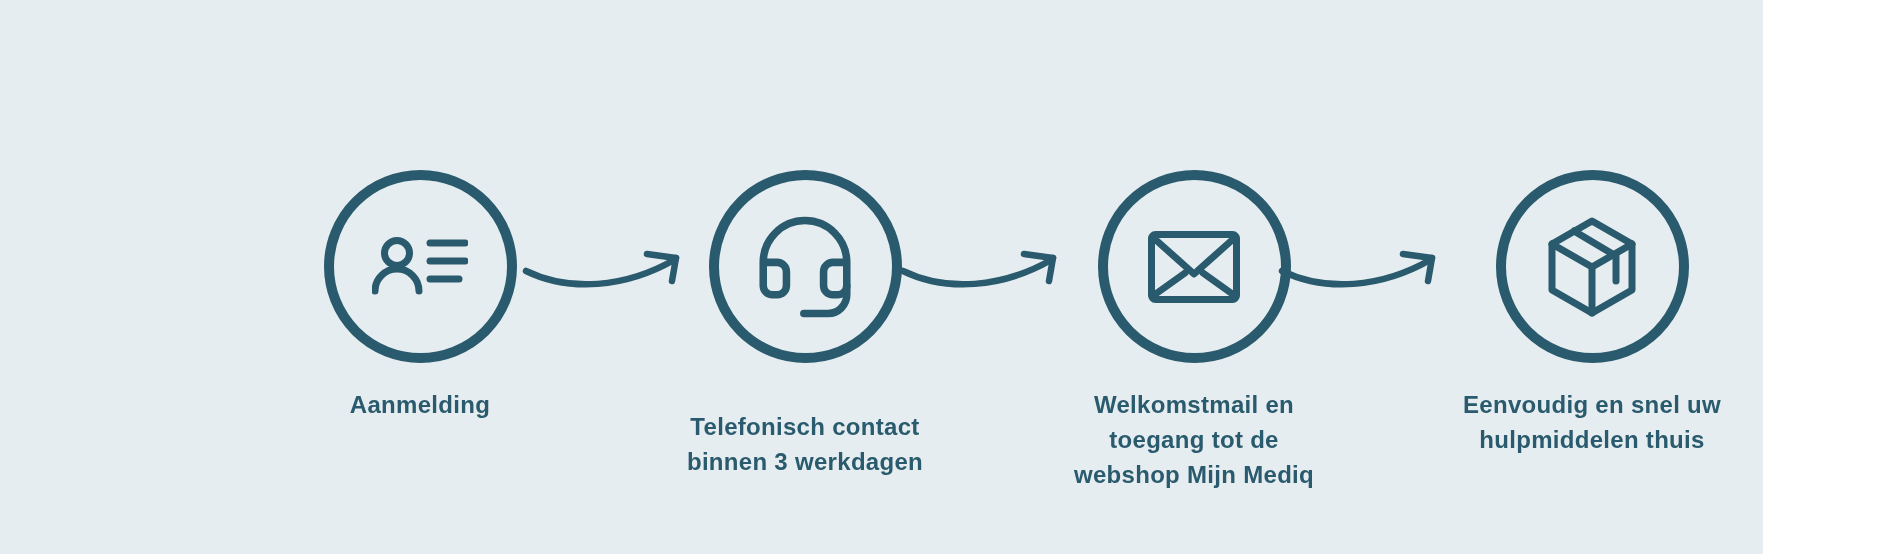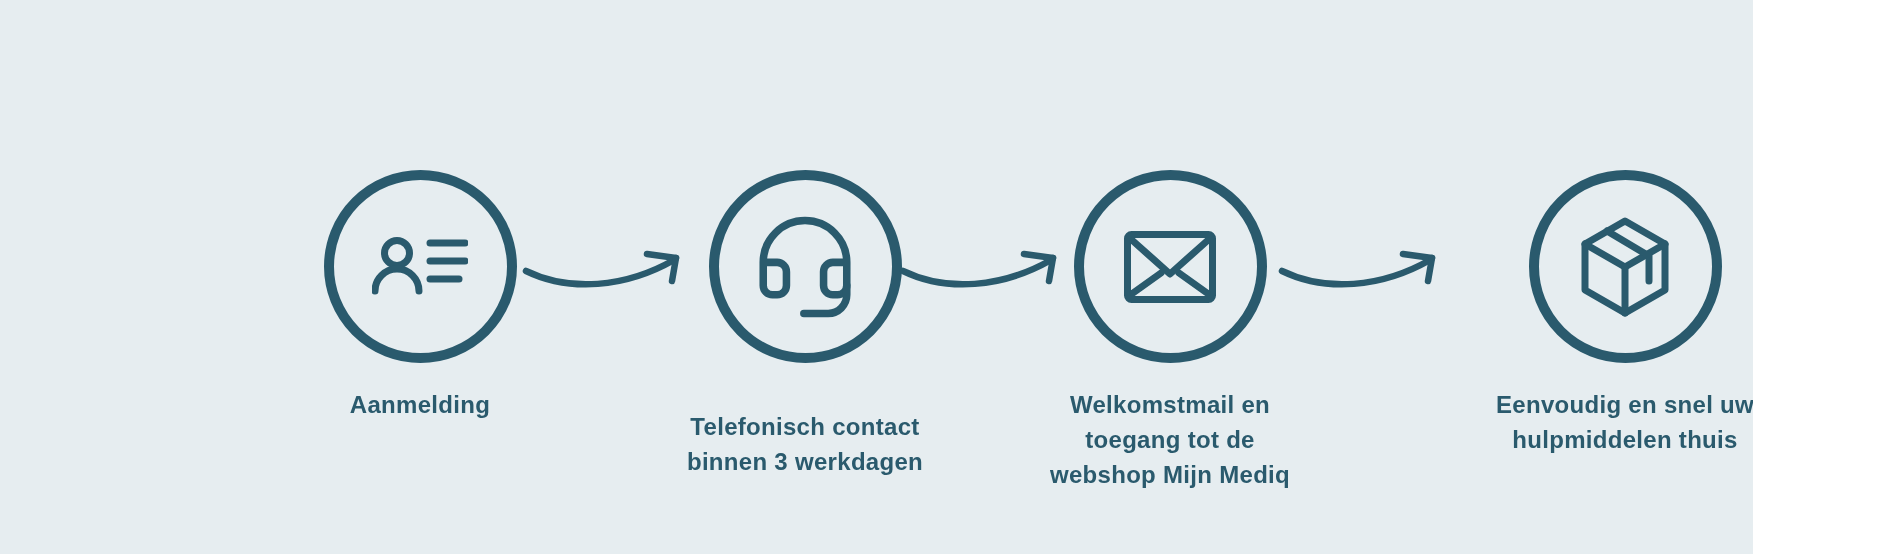--- a/index.html
+++ b/index.html
@@ -7,20 +7,21 @@
     --bg:#e6edf0;
   }
   html,body{margin:0;padding:0;}
   .canvas{
     position:relative;
     width:1753px;
     height:554px;
     background:var(--bg);
     overflow:hidden;
     font-family:"Liberation Sans","DejaVu Sans",sans-serif;
+    padding-left:10px;
   }
   .step{
     position:absolute;
     top:170px;
     width:300px;
     display:flex;
     flex-direction:column;
     align-items:center;
   }
   .step-circle{
@@ -59,22 +60,22 @@
   .arrow svg{
     display:block;
     fill:none;
     stroke:var(--ink);
     stroke-width:6.5;
     stroke-linecap:round;
     stroke-linejoin:round;
   }
   .step-1{left:270px;}
   .step-2{left:655px;gap:22px;}
-  .step-3{left:1020px;}
-  .step-4{left:1475px;}
+  .step-3{left:1044px;}
+  .step-4{left:1442px;}
   .arrow-1{left:521px;}
   .arrow-2{left:898px;}
   .arrow-3{left:1277px;}
 </style>
 </head>
 <body>
 
 <div class="canvas">
 
   <div class="step step-1">

